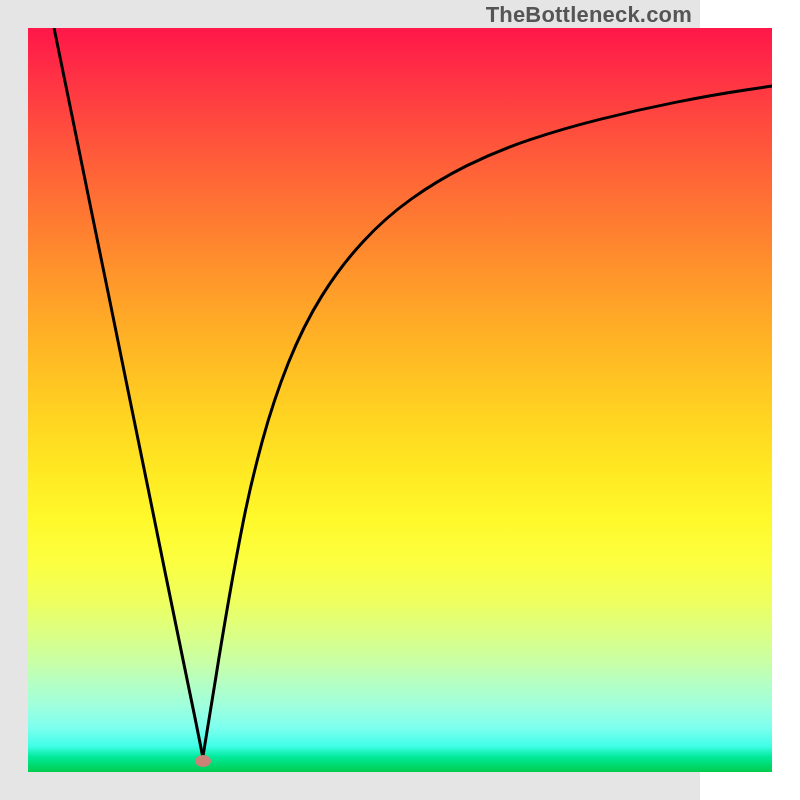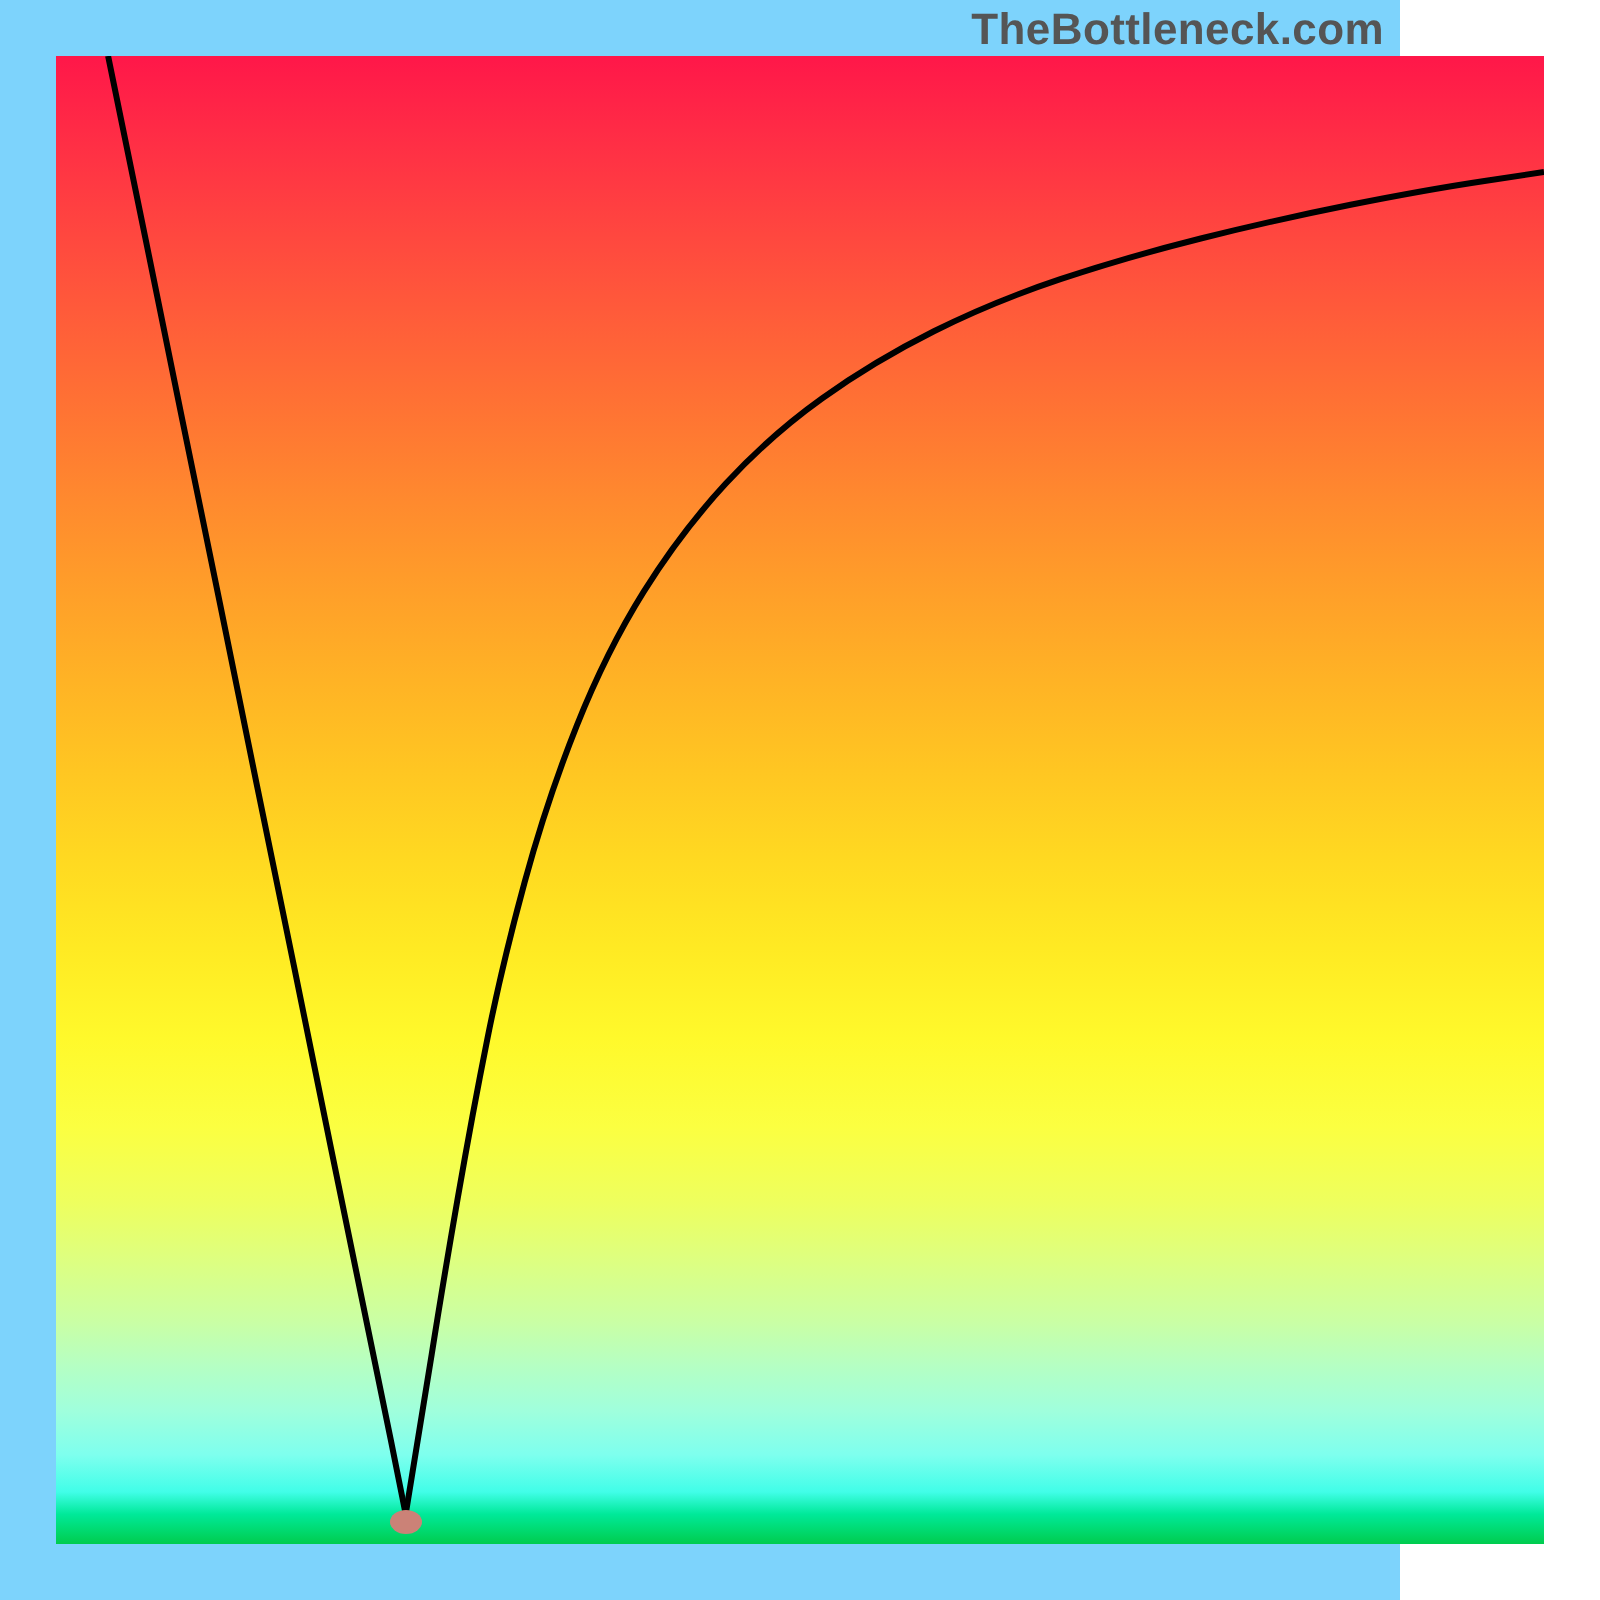--- a/index.html
+++ b/index.html
@@ -7,21 +7,21 @@
     padding: 0;
     width: 800px;
     height: 800px;
     overflow: hidden;
     font-family: Arial, sans-serif;
   }
   .chart-container {
     position: relative;
     width: 700px;
     height: 800px;
-    background: #7dd3fc;
+    background: #e5e5e5;
   }
   .plot-area {
     position: absolute;
     left: 28px;
     top: 28px;
     width: 744px;
     height: 744px;
     background: linear-gradient(to bottom,
       #ff1749 0%,
       #ff2f45 6%,

